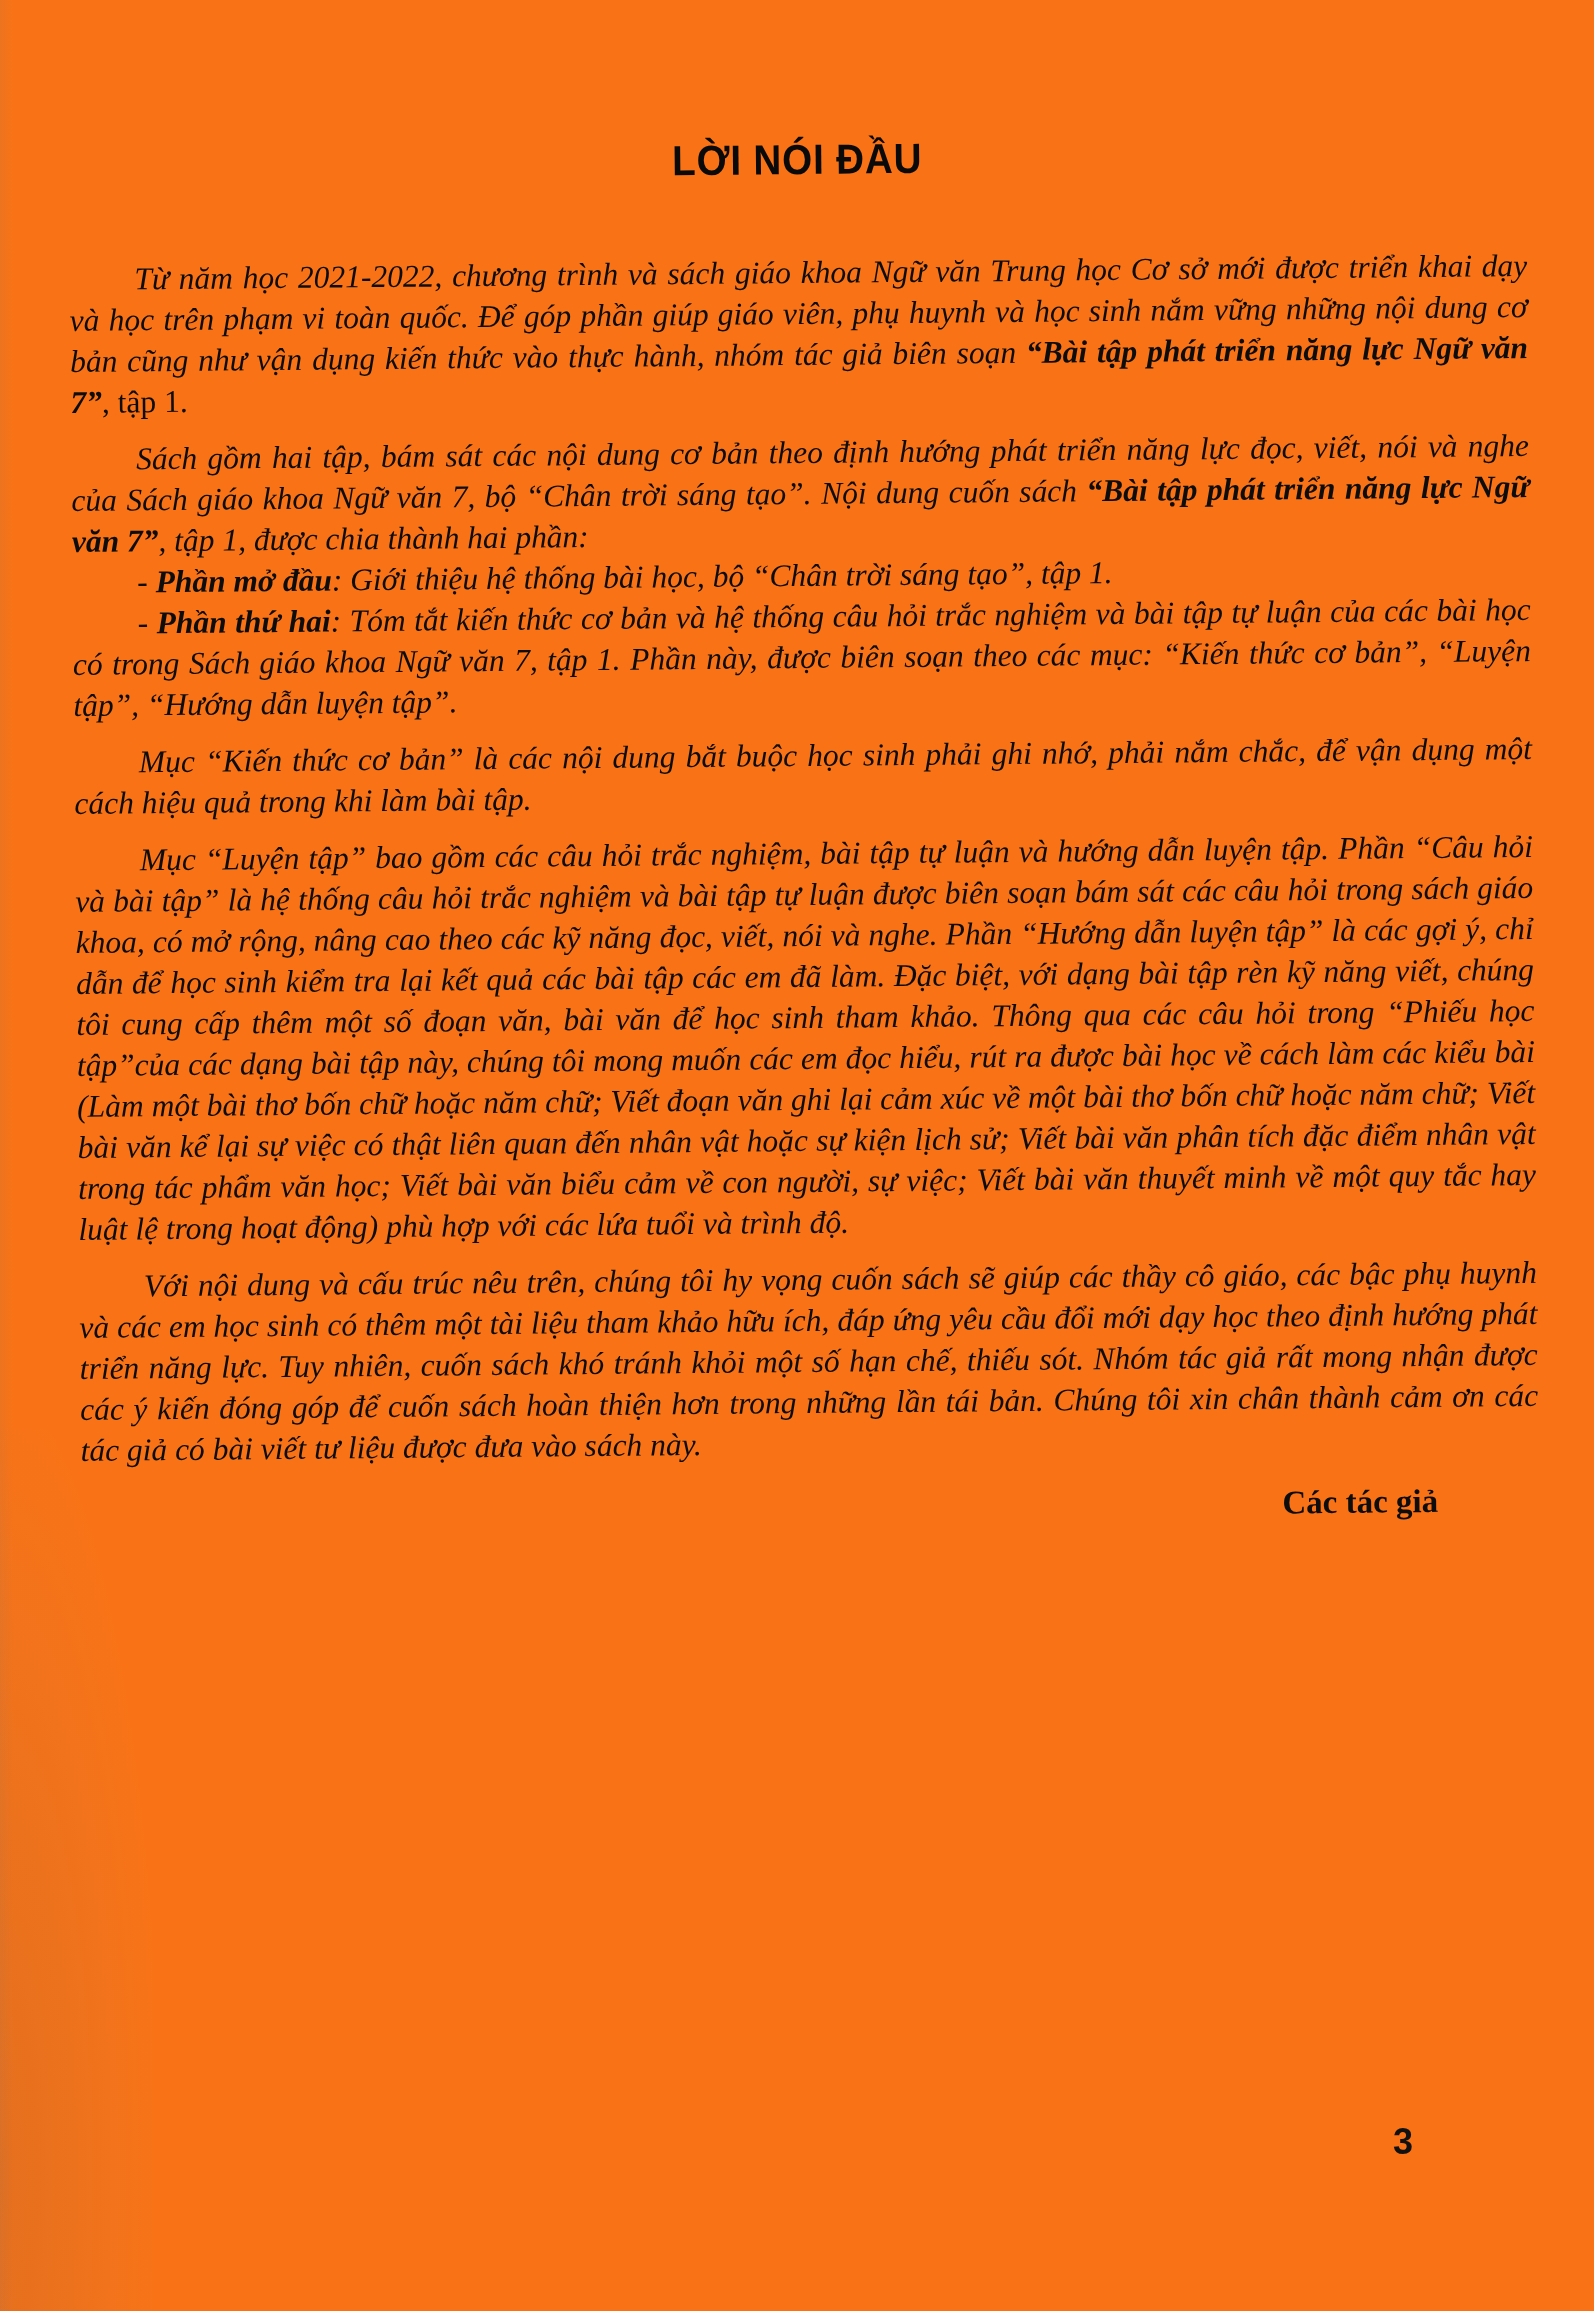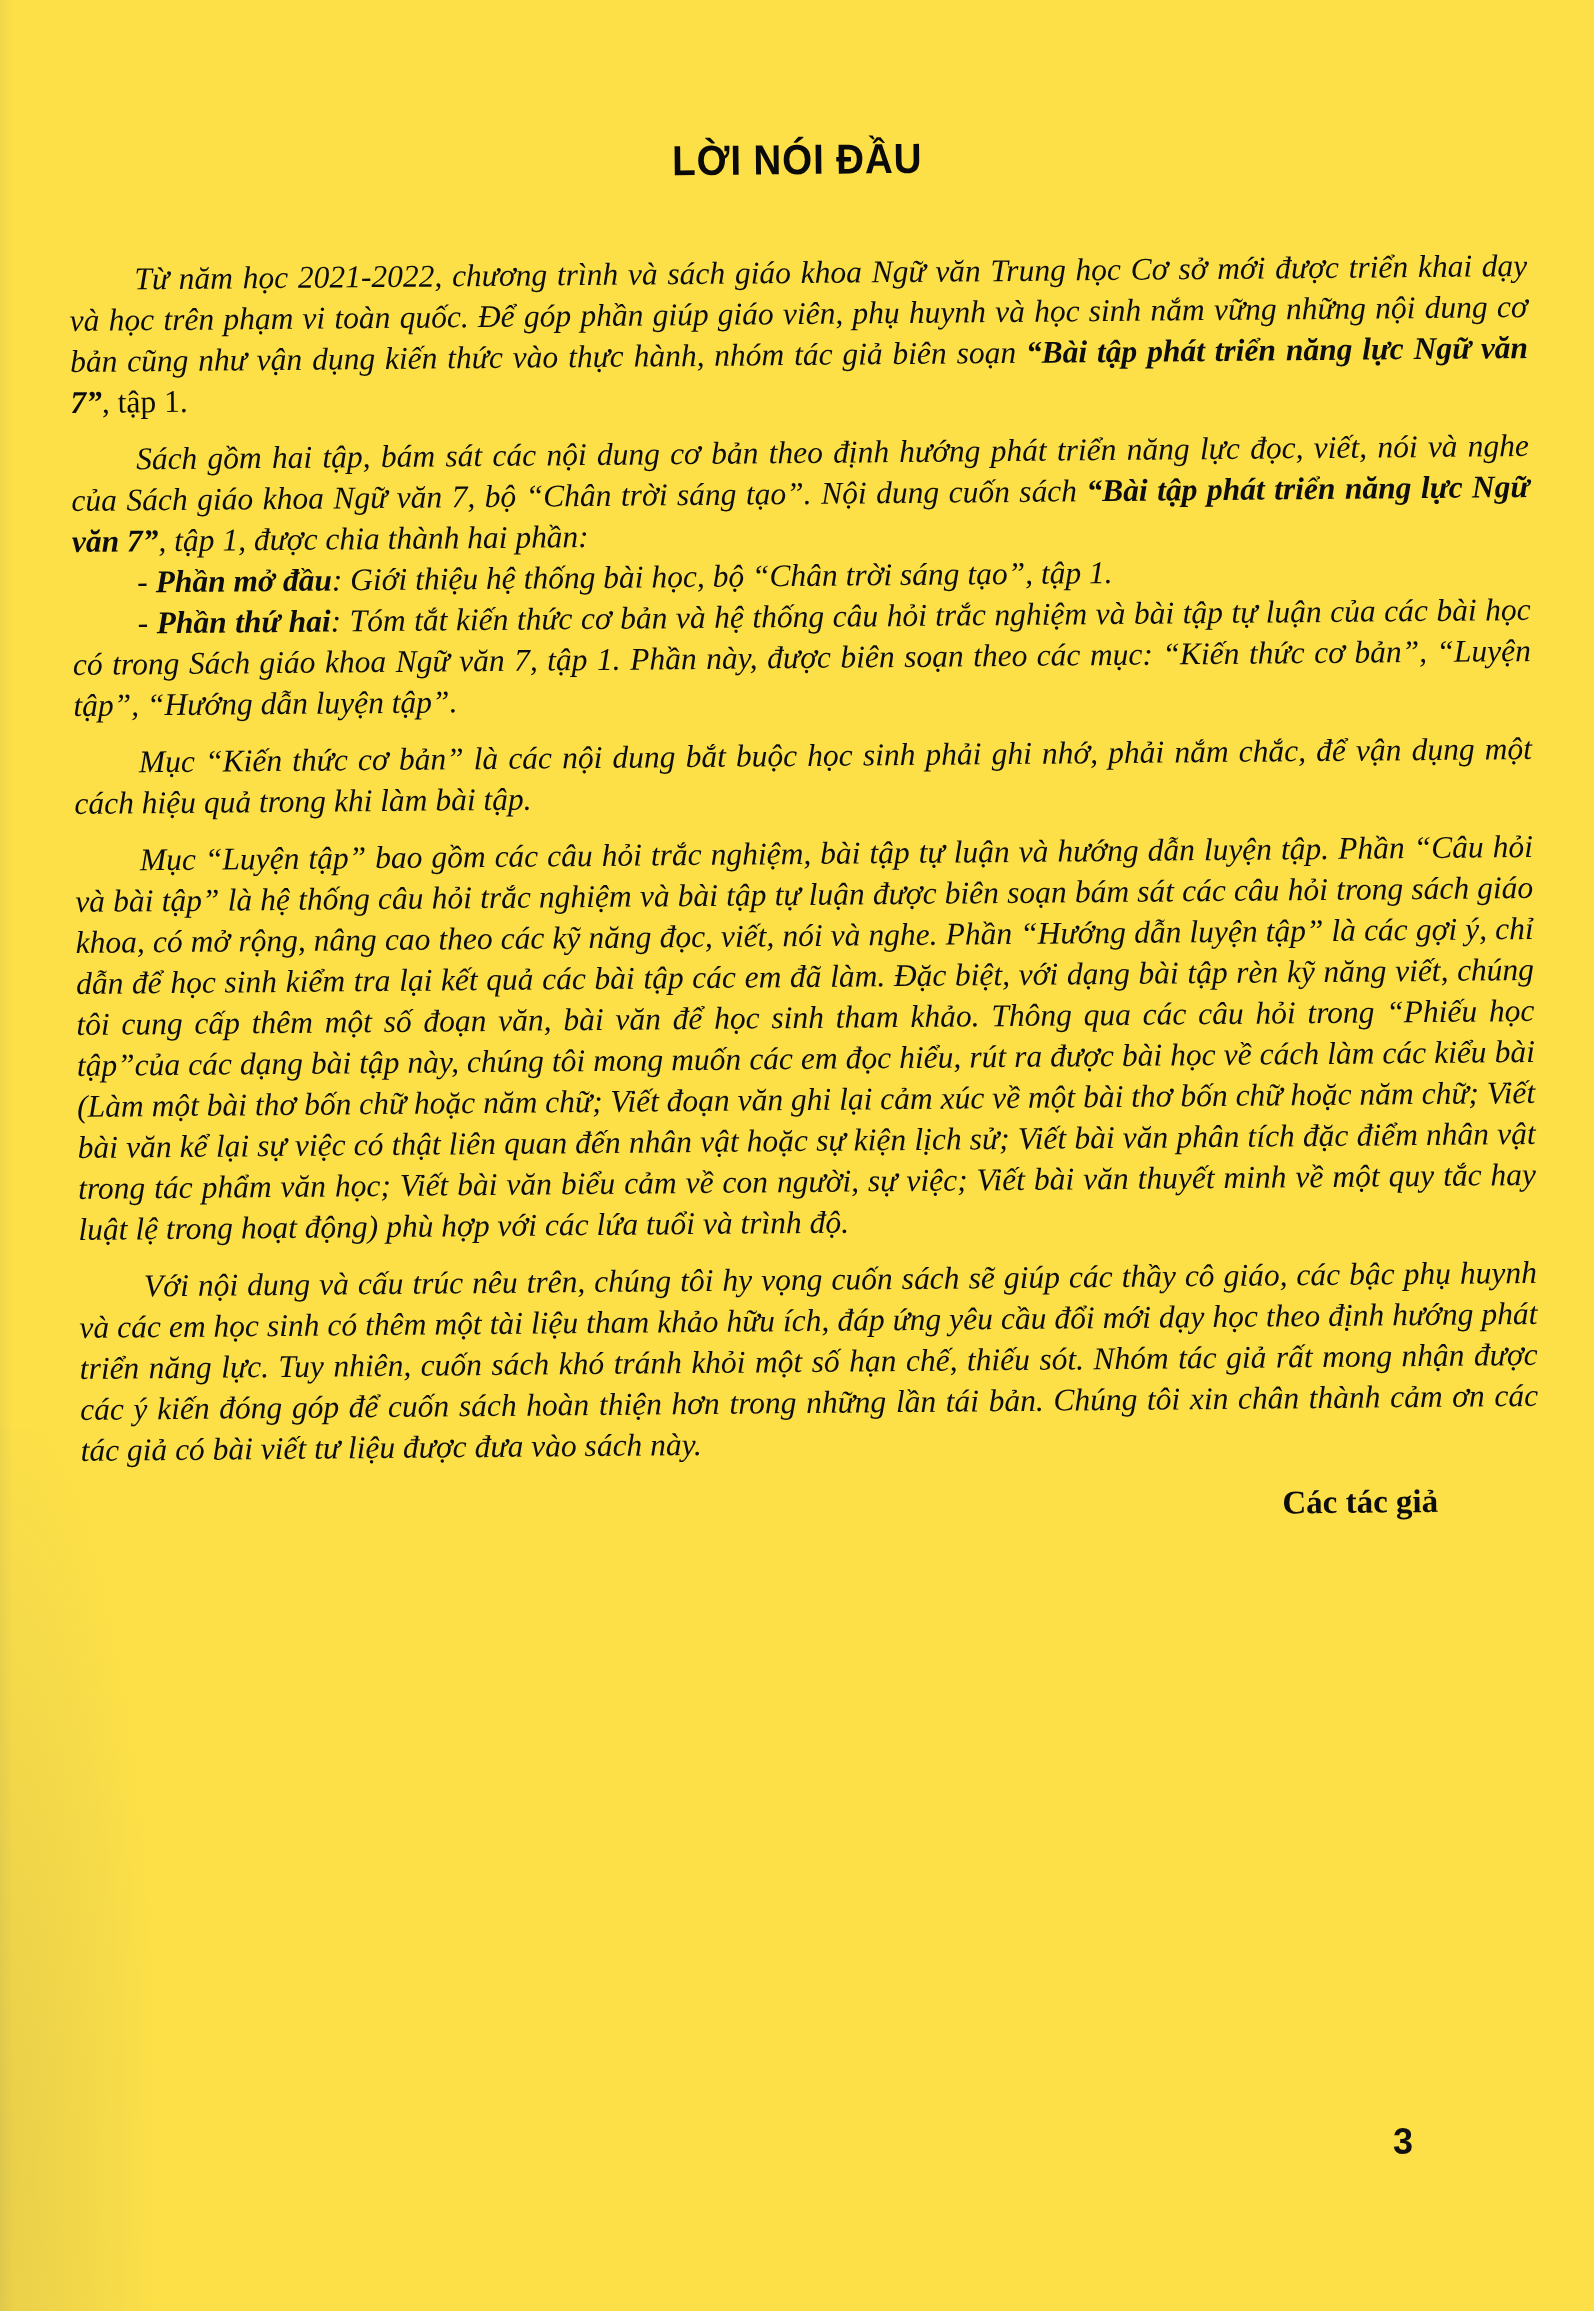--- a/index.html
+++ b/index.html
@@ -5,21 +5,21 @@
   html,body{margin:0;padding:0;}
   body{
     width:1595px;height:2311px;
     background:#e8e8e8;
     font-family:"Liberation Serif", serif;
     color:#0d0d0d;
   }
   .page{
     position:relative;
     width:1595px;height:2311px;
-    background:#fde047;
+    background:#f97316;
     overflow:hidden;
   }
   
   .corner-shade{
     position:absolute;left:0;bottom:0;
     width:153px;height:882px;
     background:
       radial-gradient(ellipse at 0% 85%, rgba(90,90,90,0.13), rgba(120,120,120,0.05) 55%, rgba(0,0,0,0) 75%);
     pointer-events:none;
   }

